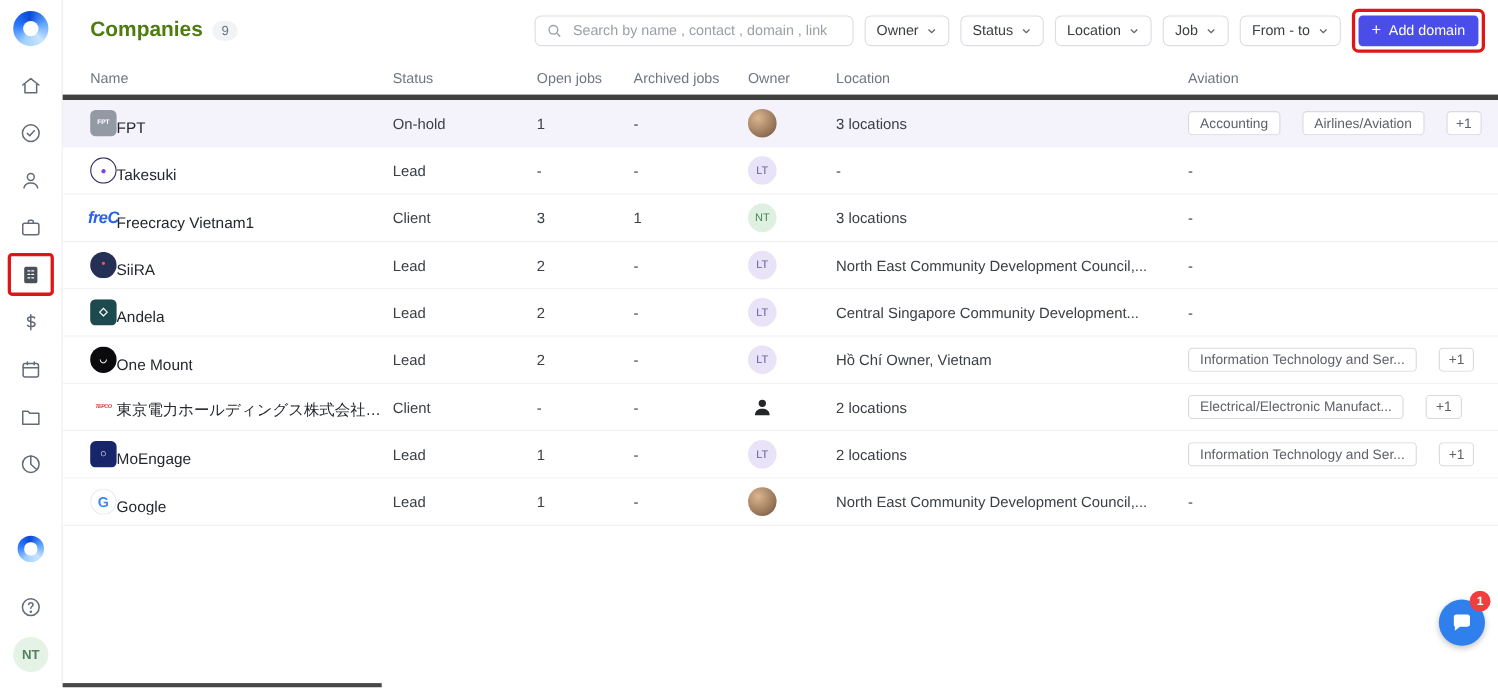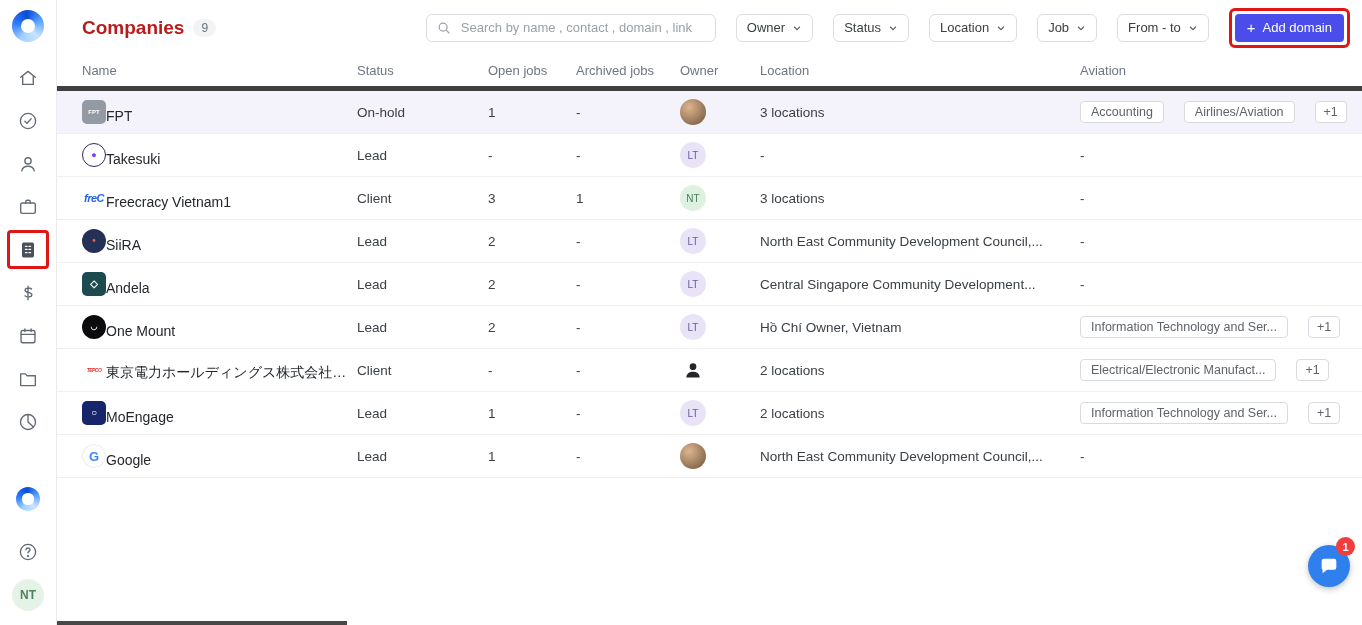--- a/index.html
+++ b/index.html
@@ -29,23 +29,23 @@
   .side-footer{margin-top:auto;display:flex;flex-direction:column;align-items:center;gap:16px;}
   .mini-brand{width:24px;height:24px;}
   .icon-btn{background:none;border:none;padding:0;cursor:pointer;display:flex;}
   .icon-btn svg{width:22px;height:22px;stroke:#646b75;fill:none;stroke-width:1.5;stroke-linecap:round;}
   .user-avatar{width:32px;height:32px;border-radius:50%;background:#e4f3e6;color:#53805f;
                font-size:12px;font-weight:bold;display:flex;align-items:center;justify-content:center;cursor:pointer;}
 
   
   .main{flex:1;display:flex;flex-direction:column;position:relative;min-width:0;}
   .topbar{height:55px;flex:none;display:flex;align-items:center;padding:0 12px 0 25px;}
-  .title{font-size:19px;font-weight:bold;color:#b91c1c;margin:0;}
+  .title{font-size:19px;font-weight:bold;color:#4d7c0f;margin:0;}
   .count-badge{background:#f1f3f5;color:#6b7280;font-size:12px;border-radius:10px;padding:2px 8px;margin-left:9px;}
-  .controls{margin-left:auto;display:flex;align-items:center;gap:20px;}
+  .controls{margin-left:auto;display:flex;align-items:center;gap:10px;}
   .search{display:flex;align-items:center;gap:8px;border:1px solid #dadde2;border-radius:6px;
           padding:0 10px;height:28px;width:290px;background:#fff;}
   .search input{border:none;outline:none;flex:1;font-size:13px;color:#333;font-family:inherit;min-width:0;}
   .search input::placeholder{color:#9aa0a6;}
   .filter{display:flex;align-items:center;gap:7px;border:1px solid #dadde2;background:#fff;border-radius:6px;
           height:28px;padding:0 10px;font-size:13px;color:#3c4043;cursor:pointer;font-family:inherit;white-space:nowrap;}
   .chev{width:10px;height:10px;flex:none;}
   .annot-box{border:3px solid var(--annot);border-radius:6px;padding:3px;display:inline-flex;}
   .add-btn{background:var(--accent);color:#fff;border:none;border-radius:4px;height:28px;padding:0 12px;
            font-size:13px;display:flex;gap:7px;align-items:center;cursor:pointer;font-family:inherit;white-space:nowrap;}
@@ -259,21 +259,21 @@
             <div class="cell">-</div>
             <div class="cell">-</div>
             <div class="cell">
               <span class="avatar" style="background: rgb(233, 227, 248); color: rgb(106, 90, 158);">LT</span>
             </div>
             <div class="cell location-cell">-</div>
             <div class="cell chips">-</div>
           </div>
           <div class="row">
             <div class="cell cell-name">
-              <span class="logo text" style="background: transparent; color: rgb(37, 99, 235); font-size: 11px;">freC</span>
+              <span class="logo text" style="background: transparent; color: rgb(37, 99, 235); font-size: 15px;">freC</span>
               <span class="nm">Freecracy Vietnam1</span>
             </div>
             <div class="cell">Client</div>
             <div class="cell">3</div>
             <div class="cell">1</div>
             <div class="cell">
               <span class="avatar" style="background: rgb(222, 241, 225); color: rgb(74, 125, 87);">NT</span>
             </div>
             <div class="cell location-cell">3 locations</div>
             <div class="cell chips">-</div>

